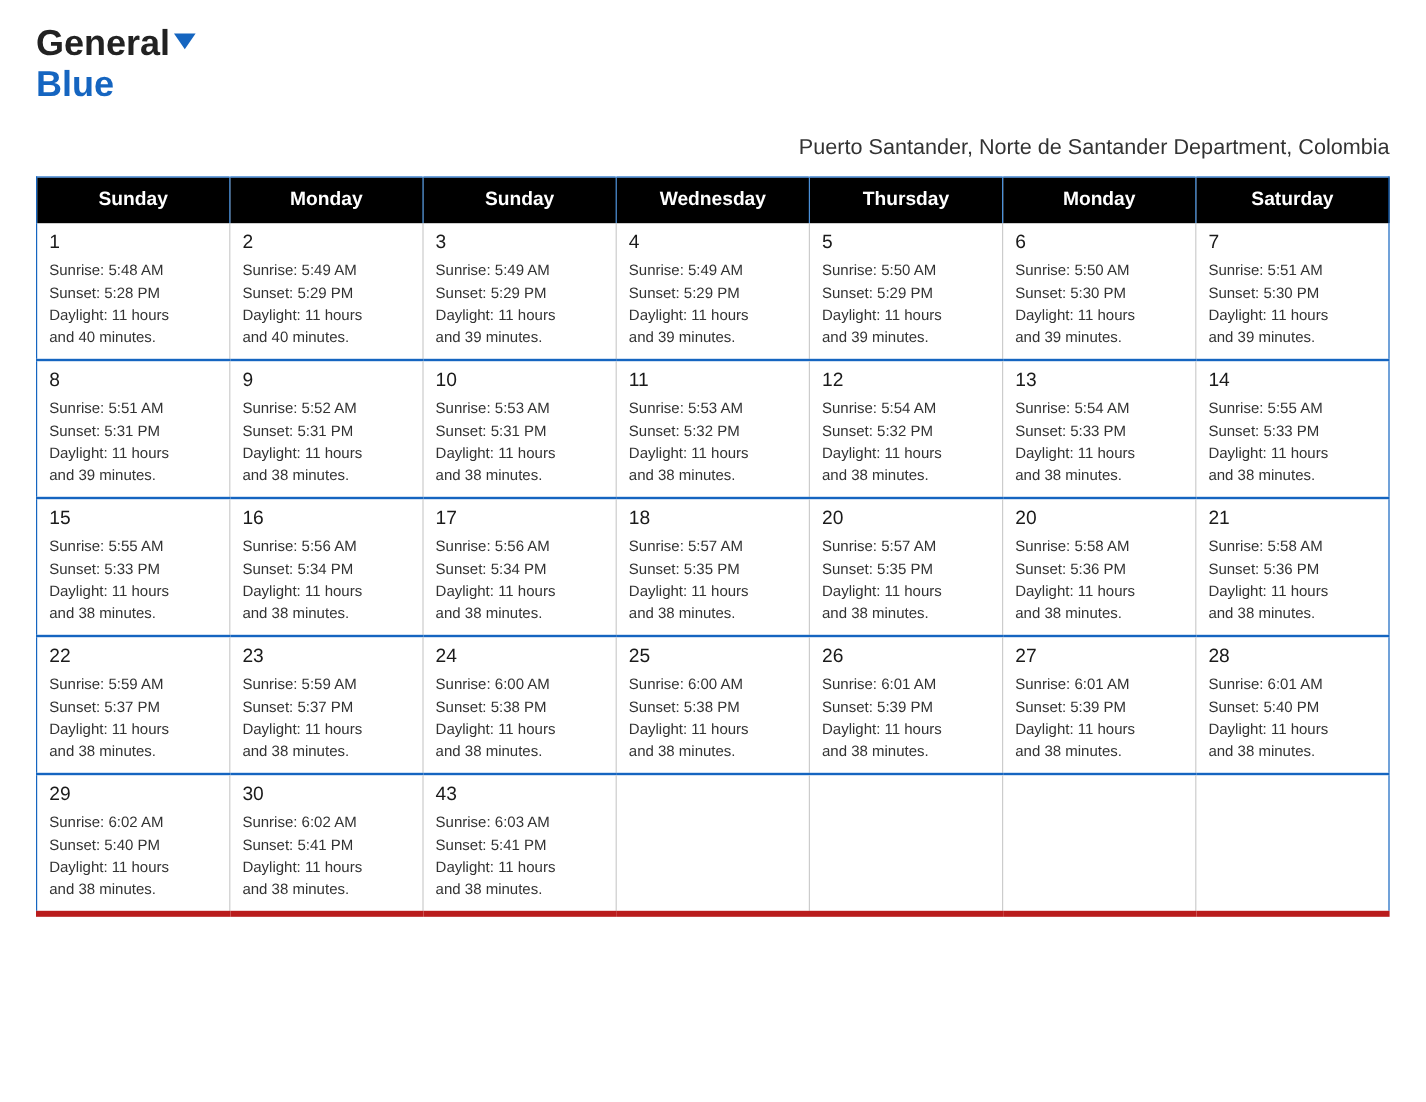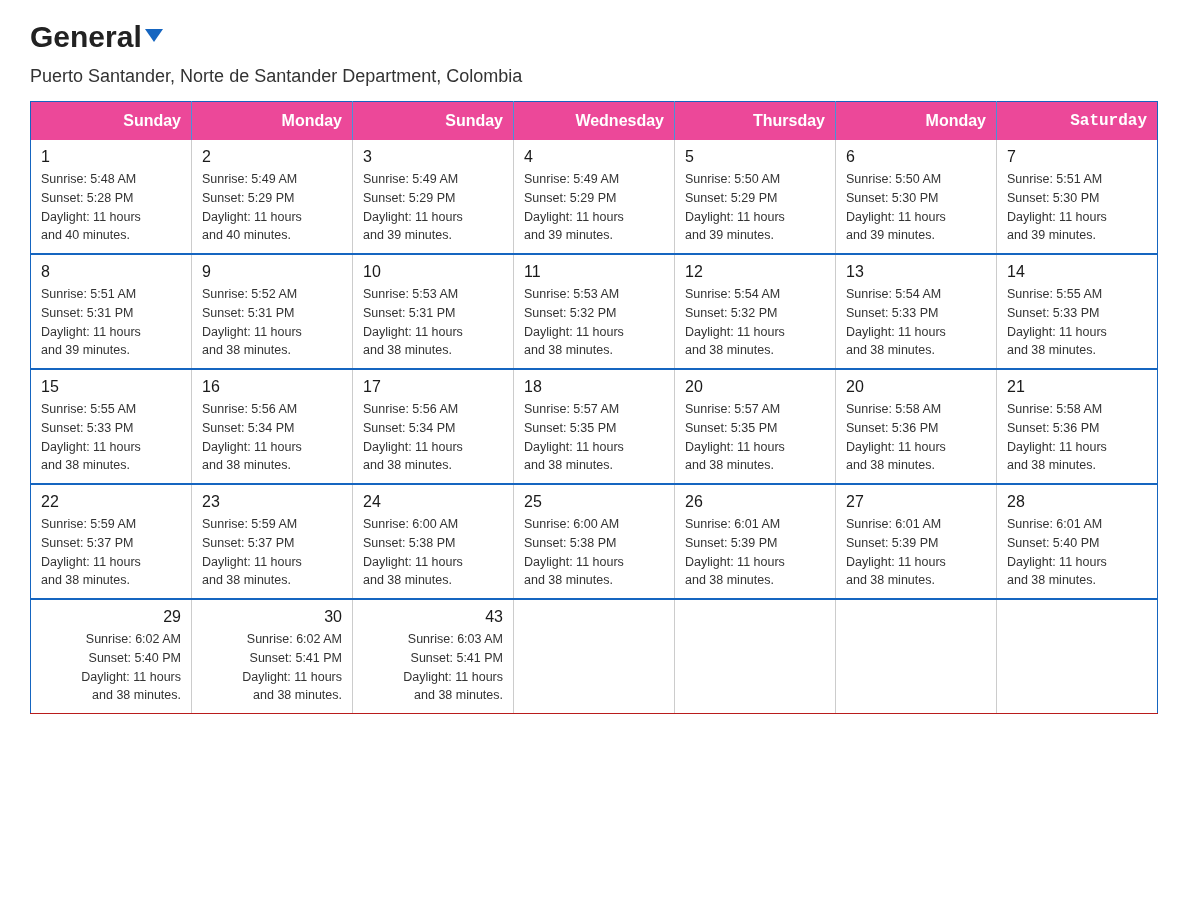--- a/index.html
+++ b/index.html
@@ -7,69 +7,67 @@
       font-family: Arial, sans-serif;
       background: #fff;
       padding: 20px 30px;
       width: 1188px;
       min-height: 918px;
     }
     .header-row {
       display: flex;
       align-items: center;
       justify-content: space-between;
-      margin-bottom: 12px;
+      margin-bottom: 24px;
     }
     .page-title {
       font-size: 52px;
       font-weight: bold;
       color: #1a1a1a;
       text-align: right;
       line-height: 1.1;
     }
     .subtitle {
-      text-align: left;
+      text-align: right;
       font-size: 18px;
       color: #333;
       margin-bottom: 14px;
     }
     .calendar {
       width: 100%;
       border-collapse: collapse;
       border: 1px solid #1565c0;
     }
     .calendar th {
-      background-color: #ec4899;
+      background-color: #000000;
       color: #fff;
       font-size: 16px;
       font-weight: bold;
       padding: 10px 10px;
-      text-align: right;
+      text-align: center;
       border-right: 1px solid #4a90d9;
     }
     .calendar th:last-child {
       border-right: none;
-      font-family: Liberation Mono, monospace;
     }
     .calendar td {
       vertical-align: top;
       padding: 8px 10px;
       border-right: 1px solid #ccc;
       border-bottom: 2px solid #1565c0;
       font-size: 13px;
       color: #333;
       width: 14.28%;
       min-height: 100px;
     }
     .calendar td:last-child {
       border-right: none;
     }
     .calendar tr:last-child td {
-      border-bottom: 1px solid #b91c1c;
-      text-align: right;
+      border-bottom: 5px solid #b91c1c;
     }
     .day-number {
       font-size: 16px;
       font-weight: normal;
       color: #1a1a1a;
       margin-bottom: 4px;
       display: block;
     }
     .day-info {
       font-size: 12.5px;
@@ -116,20 +114,23 @@
     }
   </style>
 </head>
 <body>
 
 <div class="header-row">
   <div class="logo-wrapper">
     <div class="logo-line1">
       <span class="logo-text-general">General</span>
       <span class="logo-triangle"></span>
+    </div>
+    <div>
+      <span class="logo-text-blue">Blue</span>
     </div>
   </div>
 </div>
 
 <div class="subtitle">Puerto Santander, Norte de Santander Department, Colombia</div>
 
 <table class="calendar">
   <thead>
     <tr>
     <th>Sunday</th>

